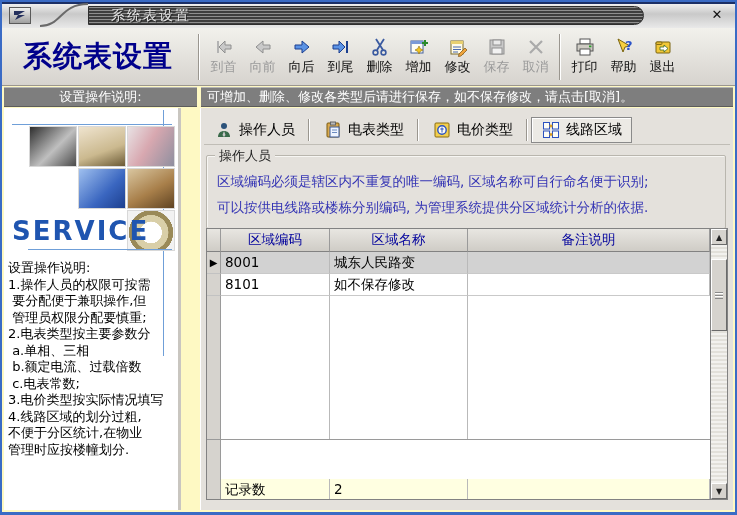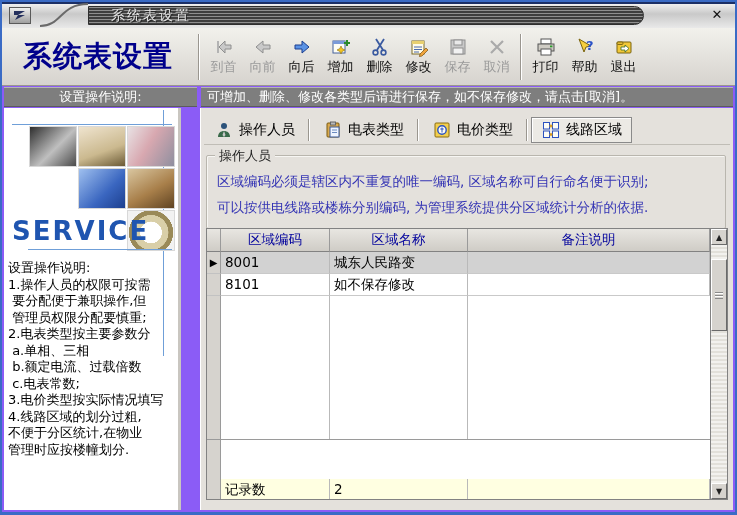--- a/index.html
+++ b/index.html
@@ -2,21 +2,21 @@
 <html><head>
 <meta charset="utf-8">
 <style>
   * { margin:0; padding:0; box-sizing:border-box; }
   html,body { width:737px; height:515px; font-family:"DejaVu Sans","Liberation Sans",sans-serif; }
   body { background:#d6d3ce; overflow:hidden; }
 
   .window {
     width:737px; height:515px; position:relative;
     border:2px solid #3a6bc5; border-bottom-width:3px;
-    background:#8b5cf6;
+    background:#fef9c3;
   }
 
   
   .titlebar {
     position:absolute; left:0; top:0; right:0; height:26px;
     background:linear-gradient(180deg,#1b2f66 0,#1b2f66 2px,#efefef 2px,#c9c9c9 12px,#e9e9e9 26px);
     overflow:hidden;
   }
   .titlebar-logo {
     position:absolute; left:7px; top:5px; width:22px; height:17px;
@@ -218,37 +218,46 @@
       <span class="ico">
         <svg width="20" height="20" viewBox="0 0 20 20">
             <path d="M3 8h7V4l7 6-7 6v-4H3z" fill="#5b93e5" stroke="#1c3f8f"></path>
           </svg>
       </span>
       <span>向后</span>
     </div>
     <div class="tb-btn">
       <span class="ico">
         <svg width="20" height="20" viewBox="0 0 20 20">
+            <path d="M2 8h6V4l6 6-6 6v-4H2z" fill="#5b93e5" stroke="#1c3f8f"></path>
+            <rect x="15" y="4" width="2" height="12" fill="#1c3f8f"></rect>
+          </svg>
+      </span>
+      <span>到尾</span>
+    </div>
+    <div class="tb-btn">
+      <span class="ico">
+        <svg width="20" height="20" viewBox="0 0 20 20">
+            <path d="M6 2l7 11M14 2L7 13" stroke="#3a5aa0" stroke-width="1.8"></path>
+            <circle cx="5.5" cy="15.5" r="2.4" fill="none" stroke="#3a5aa0" stroke-width="1.6"></circle>
+            <circle cx="13.5" cy="15.5" r="2.4" fill="none" stroke="#3a5aa0" stroke-width="1.6"></circle>
+          </svg>
+      </span>
+      <span>删除</span>
+    </div>
+    <div class="tb-btn">
+      <span class="ico">
+        <svg width="20" height="20" viewBox="0 0 20 20">
             <rect x="2" y="4" width="12" height="12" fill="#fdfdf5" stroke="#44609a"></rect>
             <rect x="2" y="4" width="12" height="3" fill="#7a9ad8"></rect>
             <path d="M10 9l1.2 2.6L14 13l-2.8 1.4L10 17l-1.2-2.6L6 13l2.8-1.4z" fill="#f4c521" stroke="#8a6d12" stroke-width="0.6"></path>
             <path d="M16 3v6M13 6h6" stroke="#2a8a2a" stroke-width="2"></path>
           </svg>
       </span>
       <span>增加</span>
-    </div>
-    <div class="tb-btn">
-      <span class="ico">
-        <svg width="20" height="20" viewBox="0 0 20 20">
-            <path d="M6 2l7 11M14 2L7 13" stroke="#3a5aa0" stroke-width="1.8"></path>
-            <circle cx="5.5" cy="15.5" r="2.4" fill="none" stroke="#3a5aa0" stroke-width="1.6"></circle>
-            <circle cx="13.5" cy="15.5" r="2.4" fill="none" stroke="#3a5aa0" stroke-width="1.6"></circle>
-          </svg>
-      </span>
-      <span>删除</span>
     </div>
     <div class="tb-btn">
       <span class="ico">
         <svg width="20" height="20" viewBox="0 0 20 20">
             <rect x="3" y="4" width="12" height="13" fill="#fffbe8" stroke="#7a6a28"></rect>
             <rect x="3" y="4" width="12" height="3" fill="#e8d070"></rect>
             <path d="M5 10h8M5 12.5h8M5 15h5" stroke="#4a6ab0" stroke-width="1"></path>
             <path d="M11 17l6-6 2 2-6 6-2.6.6z" fill="#f0a43c" stroke="#7a5210" stroke-width="0.7"></path>
           </svg>
       </span>

